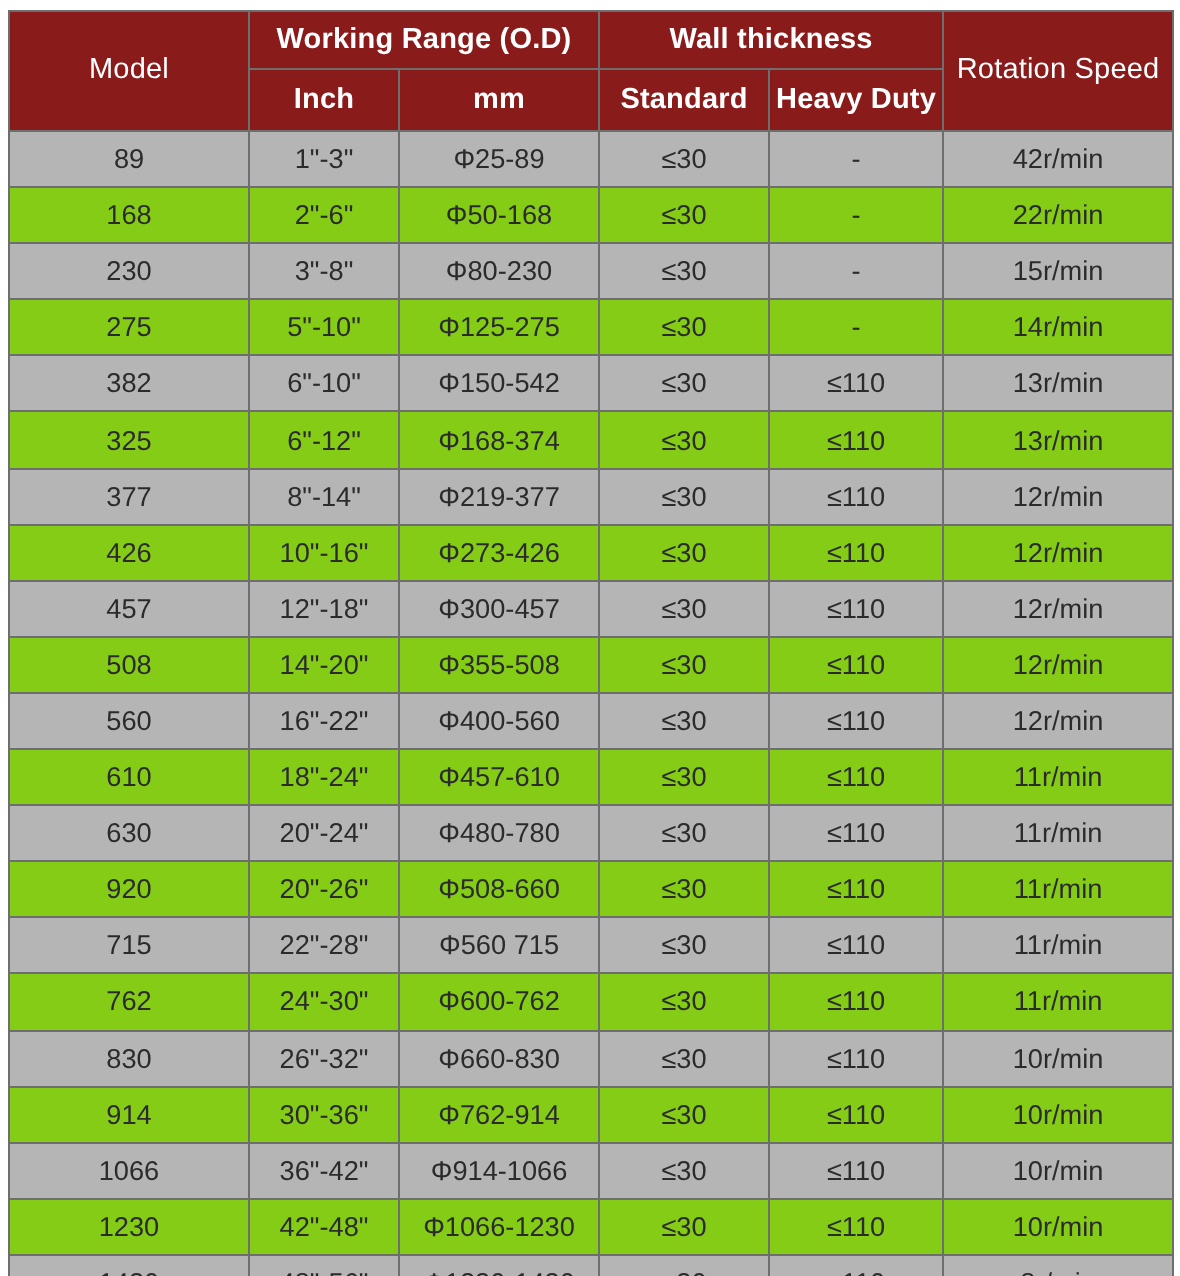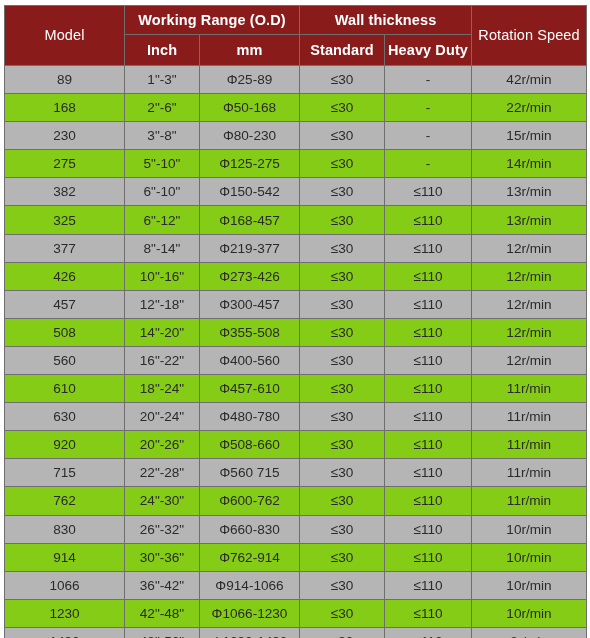--- a/index.html
+++ b/index.html
@@ -136,21 +136,21 @@
           <td>382</td>
           <td>6"-10"</td>
           <td>Φ150-542</td>
           <td>≤30</td>
           <td>≤110</td>
           <td>13r/min</td>
         </tr>
         <tr class="even">
           <td>325</td>
           <td>6"-12"</td>
-          <td>Φ168-457</td>
+          <td>Φ168-374</td>
           <td>≤30</td>
           <td>≤110</td>
           <td>13r/min</td>
         </tr>
         <tr class="odd">
           <td>377</td>
           <td>8"-14"</td>
           <td>Φ219-377</td>
           <td>≤30</td>
           <td>≤110</td>

